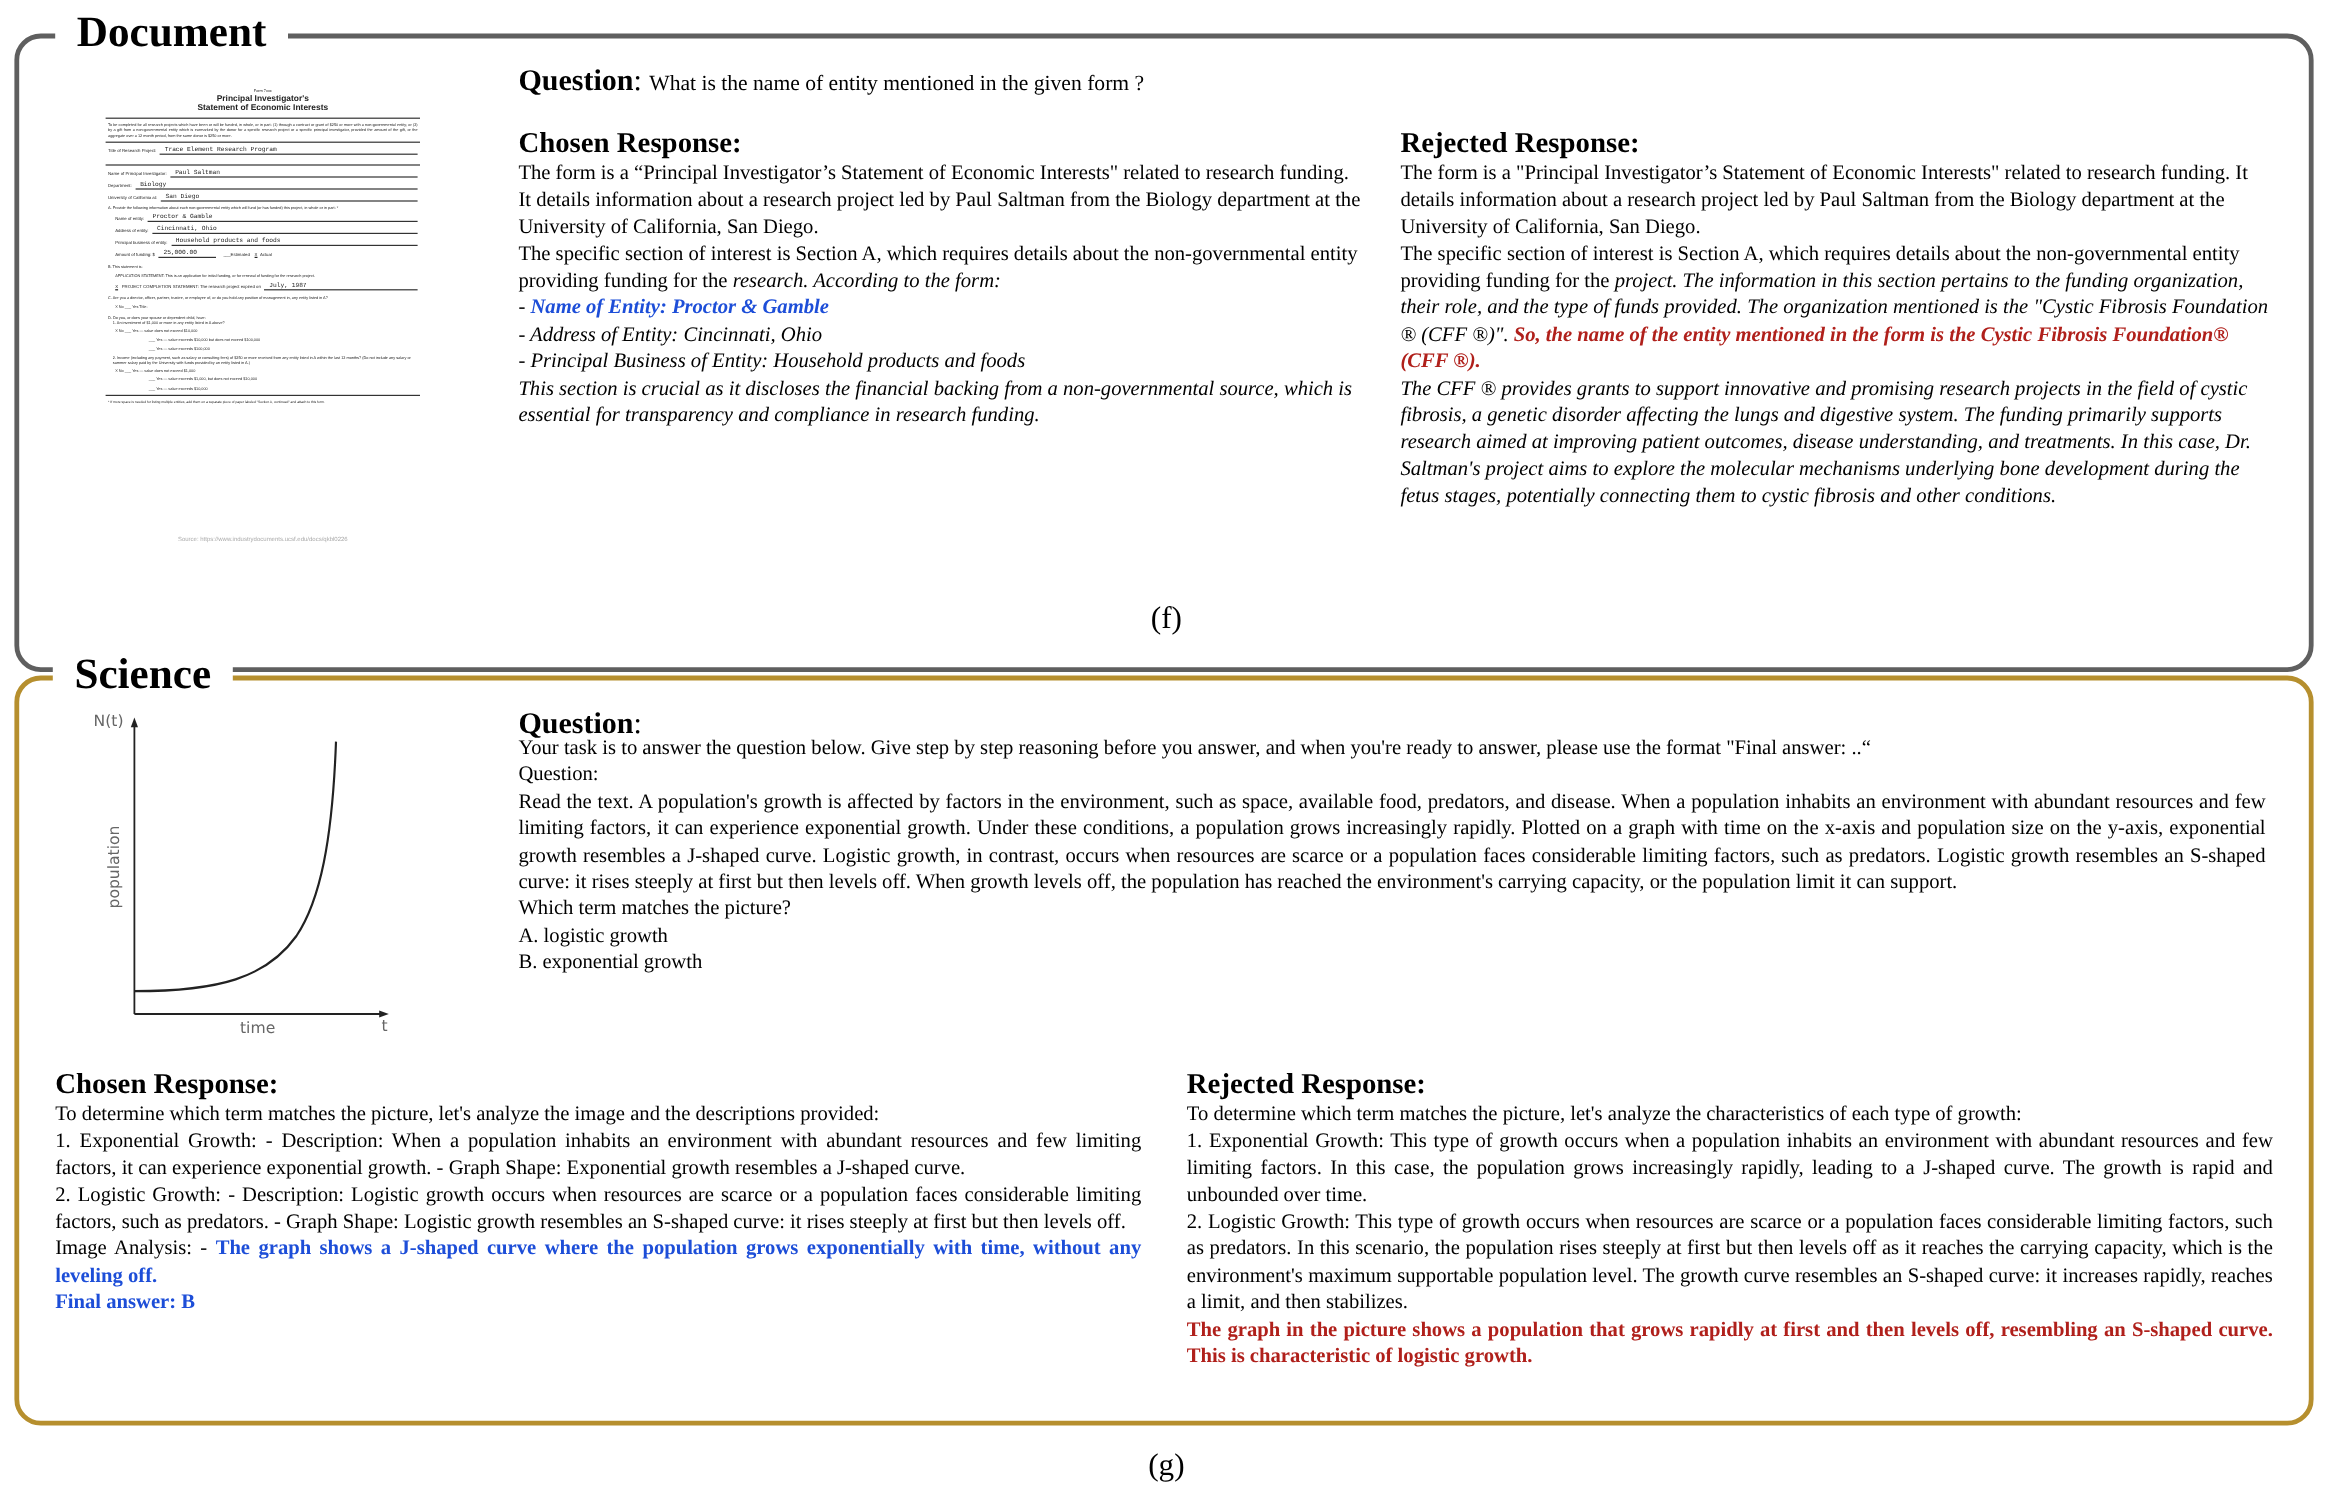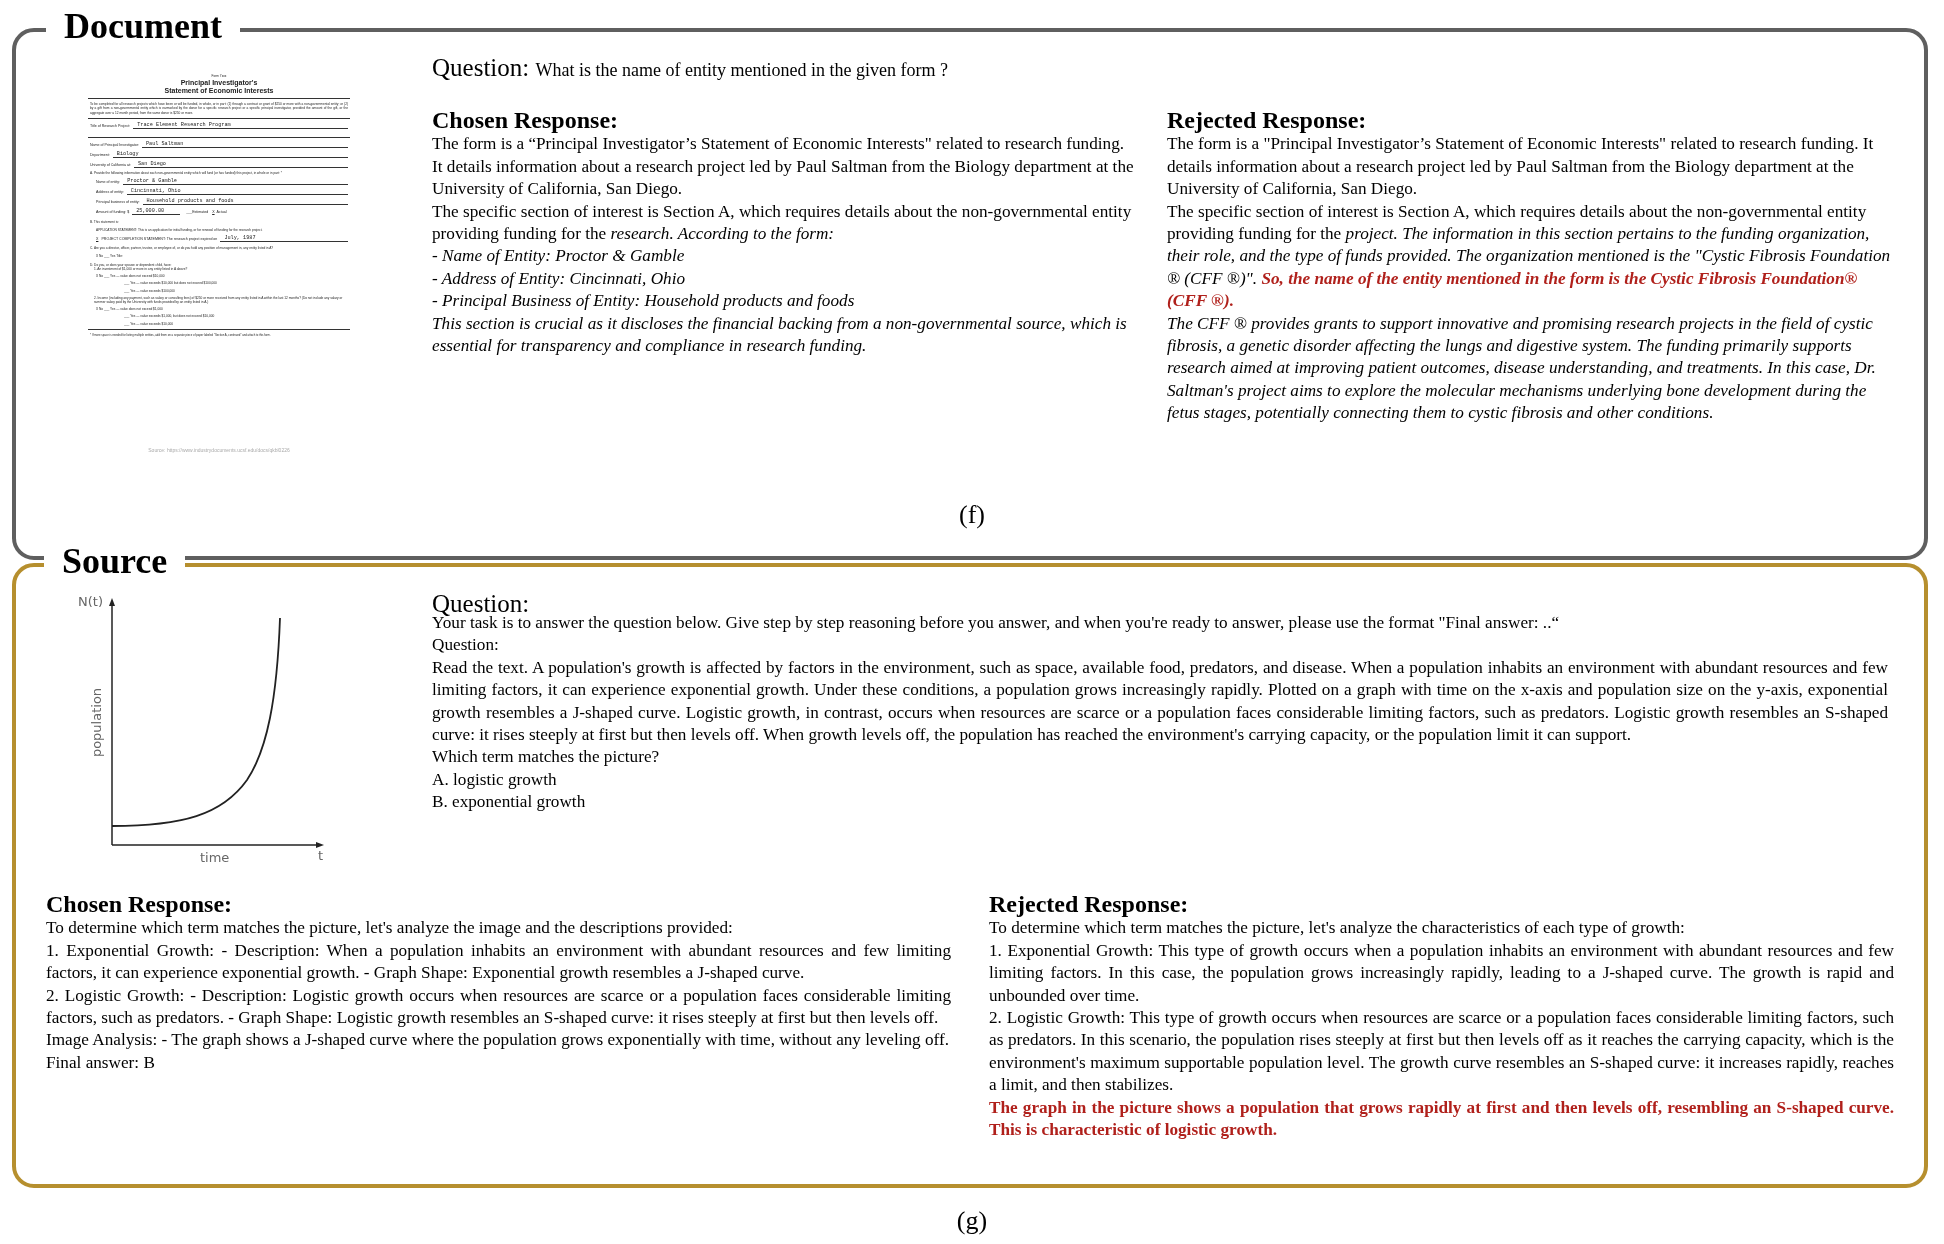--- a/index.html
+++ b/index.html
@@ -5,27 +5,27 @@
   html, body { margin: 0; padding: 0; background: #ffffff; }
   body { width: 1944px; height: 1244px; position: relative; overflow: hidden;
          font-family: "Liberation Serif", "DejaVu Serif", serif; color: #000; }
   .panel { position: absolute; border-radius: 22px; box-sizing: border-box; }
   .panel-doc { left: 12px; top: 28px; width: 1916px; height: 532px; border: 4px solid #5f5f5f; }
   .panel-sci { left: 12px; top: 563px; width: 1916px; height: 625px; border: 4px solid #b68f2e; }
   .panel-title { position: absolute; top: -30px; left: 30px; background: #fff; padding: 0 18px 0 18px;
                  font-weight: bold; font-size: 36px; line-height: 48px; }
   .caption { position: absolute; width: 100%; text-align: center; font-size: 26px; }
   .abs { position: absolute; }
-  .q-label { font-weight: normal; font-size: 25px; }
+  .q-label { font-weight: bold; font-size: 25px; }
   .q-text { font-size: 18px; }
   .resp-title { font-weight: bold; font-size: 24px; margin-bottom: 2px; }
   .body-text { font-size: 17.2px; line-height: 22.4px; }
   .body-just { text-align: justify; }
   .ital { font-style: italic; }
-  .green { color: #000000; font-weight: normal; }
+  .green { color: #1d4ed8; font-weight: bold; }
   .red { color: #b0201b; font-weight: bold; }
   .line { display: block; }
 
   
   .form-thumb { position: absolute; left: 84px; top: 60px; width: 270px; height: 395px; background: #fff;
                 font-family: "Liberation Sans", "DejaVu Sans", sans-serif; color: #222; filter: blur(0.25px); }
   .form-thumb .hdr { text-align: center; font-weight: bold; font-size: 7px; line-height: 8px; margin-top: 14px; }
   .form-thumb .small { font-size: 3.2px; line-height: 4.2px; }
   .form-thumb .rule { border-top: 1px solid #333; margin: 3px 4px; }
   .form-thumb .row { font-size: 3.6px; line-height: 5px; display: flex; align-items: flex-end; margin: 4px 6px 0 6px; }
@@ -128,21 +128,21 @@
 <div class="abs body-text" style="left:1167px; top:109px; width:730px;">
   <div class="resp-title">Rejected Response:</div>
   <span class="line">The form is a "Principal Investigator’s Statement of Economic Interests" related to research funding. It details information about a research project led by Paul Saltman from the Biology department at the University of California, San Diego.</span>
   <span class="line"><span>The specific section of interest is Section A, which requires details about the non-governmental entity providing funding for the </span><span class="ital">project. The information in this section pertains to the funding organization, their role, and the type of funds provided. The organization mentioned is the "Cystic Fibrosis Foundation ® (CFF ®)". </span><span class="ital red">So, the name of the entity mentioned in the form is the Cystic Fibrosis Foundation® (CFF ®).</span></span>
   <span class="line ital">The CFF ® provides grants to support innovative and promising research projects in the field of cystic fibrosis, a genetic disorder affecting the lungs and digestive system. The funding primarily supports research aimed at improving patient outcomes, disease understanding, and treatments. In this case, Dr. Saltman's project aims to explore the molecular mechanisms underlying bone development during the fetus stages, potentially connecting them to cystic fibrosis and other conditions.</span>
 </div>
 
 <div class="caption" style="top:500px;">(f)</div>
 
 <div class="panel panel-sci">
-  <div class="panel-title" style="left:28px;">Source</div>
+  <div class="panel-title" style="left:28px;">Science</div>
 </div>
 
 <div class="graph">
   <svg width="270" height="290" viewBox="0 0 270 290">
     <line x1="40" y1="255" x2="40" y2="12" stroke="#222" stroke-width="1.5"></line>
     <polygon points="37,16 40,8 43,16" fill="#222"></polygon>
     <line x1="40" y1="255" x2="248" y2="255" stroke="#222" stroke-width="1.5"></line>
     <polygon points="244,252 252,255 244,258" fill="#222"></polygon>
     <path d="M40,236 C110,236 150,225 175,190 C195,160 205,110 208,28" fill="none" stroke="#222" stroke-width="1.8"></path>
   </svg>

